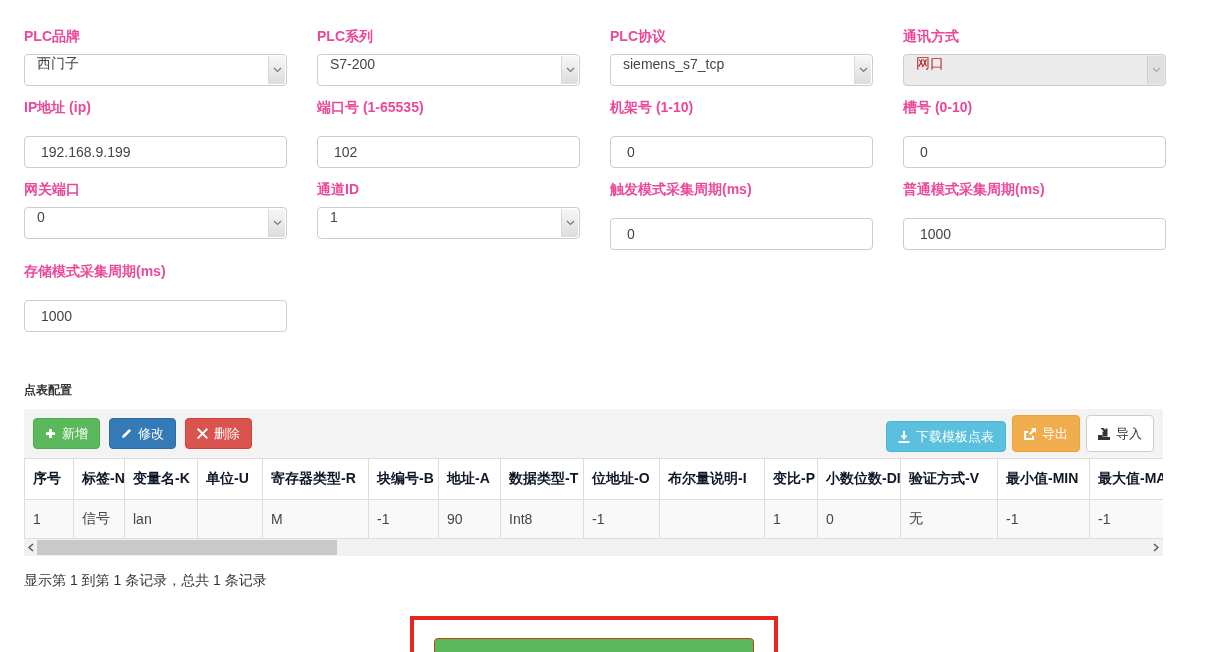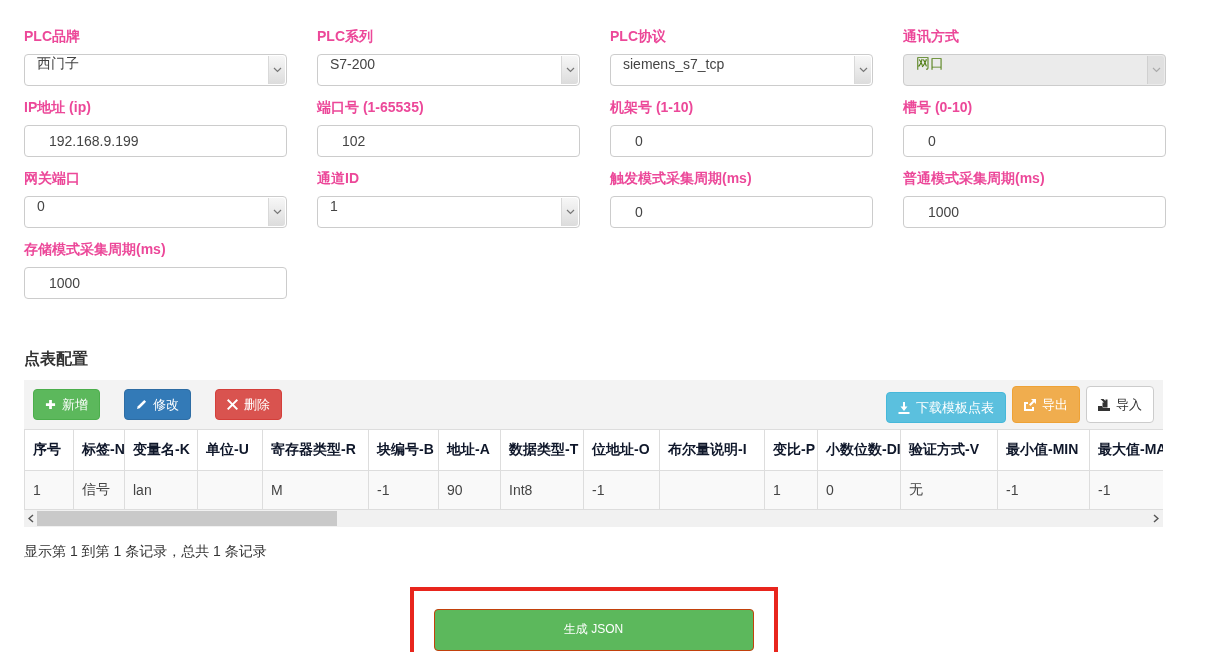--- a/index.html
+++ b/index.html
@@ -12,41 +12,41 @@
   .page { padding:28px 0 0 24px; width:1163px; }
 
   
   .form-grid { display:grid; grid-template-columns:repeat(4,263px); column-gap:30px; }
   .field { margin-bottom:13px; }
   .field > label { display:block; font-weight:bold; font-size:14px; margin-bottom:8px; color:#ec4899; }
   .control {
     width:100%; height:32px; border:1px solid #ccc; border-radius:4px;
     font-size:14px; color:#444; background:#fff;
   }
-  input.control { padding:0 24px; font-family:"Liberation Sans",sans-serif; }
+  input.control { padding:0 16px; font-family:"Liberation Sans",sans-serif;margin-top:11px; }
   .select {
     position:relative; display:flex; align-items:center;
     padding:0 24px 12px 12px; cursor:default;
   }
   .select-arrow {
     position:absolute; top:1px; right:1px; bottom:1px; width:17px;
     background:linear-gradient(#f7f7f7,#dcdcdc);
     border-left:1px solid #d9d9d9; border-radius:0 3px 3px 0;
     display:flex; align-items:center; justify-content:center;
   }
-  .select.disabled { background:#ebebeb; color:#4d7c0f; }
+  .select.disabled { background:#ebebeb; color:#b91c1c; }
   .select.disabled .select-arrow { background:#e0e0e0; border-left-color:#d0d0d0; }
 
   
-  .section-title { font-weight:bold; font-size:16px; margin:37px 0 10px; }
+  .section-title { font-weight:bold; font-size:12px; margin:37px 0 10px; }
   .toolbar {
     width:1139px; background:#f3f3f3; padding:6px 9px;
     display:flex; align-items:center;
   }
-  .toolbar-left { display:flex; gap:24px; }
+  .toolbar-left { display:flex; gap:9px; }
   .toolbar-right { margin-left:auto; display:flex; gap:6px; }
   .btn {
     display:inline-flex; align-items:center; gap:6px;
     font-size:13px; line-height:1; padding:8px 11px;
     border-radius:4px; border:1px solid transparent;
     color:#fff; cursor:pointer; white-space:nowrap;
     font-family:"Liberation Sans",sans-serif;
   }
   .btn-success { background:#5cb85c; border-color:#4cae4c; }
   .btn-primary { background:#337ab7; border-color:#2e6da4; }

